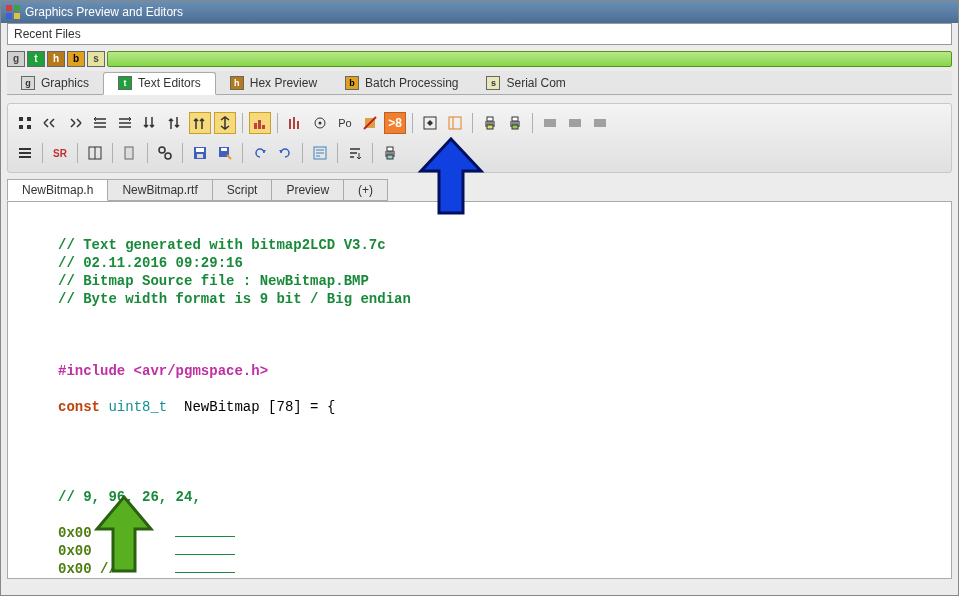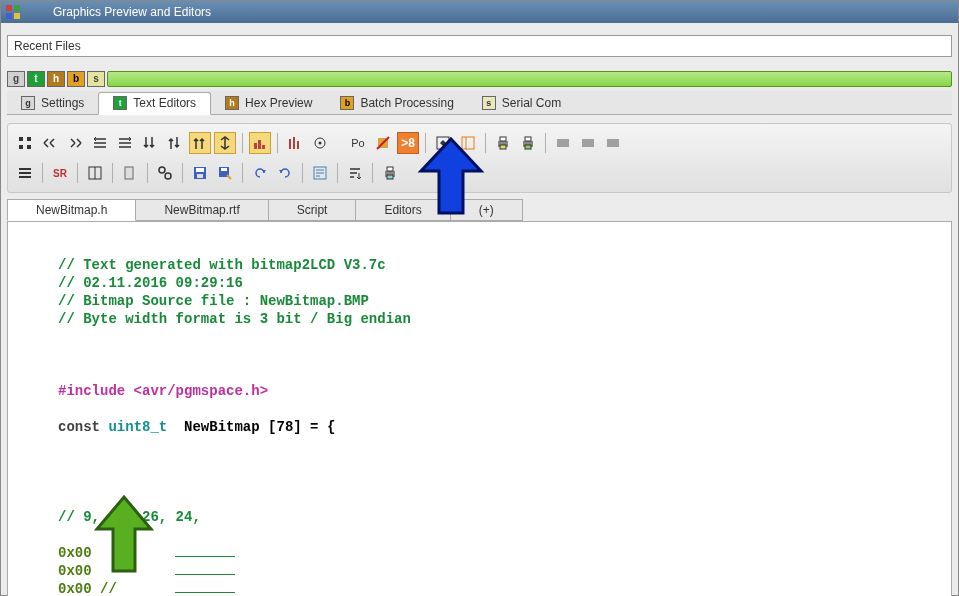--- a/index.html
+++ b/index.html
@@ -1,23 +1,23 @@
 <!DOCTYPE html>
 <html><head>
 <meta charset="utf-8">
 <style>
 * { box-sizing: border-box; margin: 0; padding: 0; }
 body { font-family: Tahoma, Arial, sans-serif; font-size: 11px; background: #d4d0c8; overflow: hidden; width: 959px; height: 596px; position: relative; }
 
 .window { width: 959px; height: 596px; border: 1px solid #888; background: #ececec; position: relative; }
-.titlebar { height: 22px; background: linear-gradient(#6a8fb5, #4a6d94); display: flex; align-items: center; padding: 0 4px; color: #fff; font-size: 12px; gap: 28px; }
+.titlebar { height: 22px; background: linear-gradient(#6a8fb5, #4a6d94); display: flex; align-items: center; padding: 0 4px; color: #fff; font-size: 12px; }
 .titlebar-icon { width: 16px; height: 16px; margin-right: 4px; display: inline-block; }
 .titlebar-icon svg { width: 100%; height: 100%; }
 
-.recent-bar { height: 22px; background: #fff; border: 1px solid #999; margin: 12px 6px; display: flex; align-items: center; padding: 0 6px; font-size: 12px; color: #333; }
+.recent-bar { height: 22px; background: #fff; border: 1px solid #999; margin: 0 6px; display: flex; align-items: center; padding: 0 6px; font-size: 12px; color: #333; }
 
 .color-tab-row { display: flex; align-items: center; gap: 2px; margin: 4px 6px 2px 6px; height: 20px; }
 .ctab { width: 18px; height: 16px; border: 1px solid #666; font-size: 10px; text-align: center; line-height: 14px; font-weight: bold; }
 .ctab.g { background: #d0d0d0; color: #444; }
 .ctab.t { background: #1fa038; color: #fff; }
 .ctab.h { background: #b57a1c; color: #fff; }
 .ctab.b { background: #e0a020; color: #000; }
 .ctab.s { background: #e4e4a0; color: #444; }
 .green-strip { flex: 1; height: 16px; background: linear-gradient(#b8e88a, #86d64a); border: 1px solid #5a9020; border-radius: 2px; }
 
@@ -33,30 +33,30 @@
 
 .toolarea { background: linear-gradient(#f4f4f4, #e0e0e0); margin: 8px 6px 0 6px; border: 1px solid #c8c8c8; border-radius: 3px; padding: 4px 6px; }
 .toolbar-row { display: flex; align-items: center; gap: 3px; height: 30px; }
 .tbtn { width: 22px; height: 22px; display: flex; align-items: center; justify-content: center; border: 1px solid transparent; cursor: pointer; font-size: 12px; }
 .tbtn.hl { background: #f5d97a; border: 1px solid #c8a030; }
 .sep-line { width: 1px; height: 20px; background: #b0b0b0; margin: 0 3px; }
 .tbtn svg { width: 16px; height: 16px; }
 .tbtn.orange { background: #f08030; color: #fff; font-weight: bold; border: 1px solid #c06020; }
 
 .sub-tabs { display: flex; align-items: center; margin: 6px 6px 0 6px; height: 22px; font-size: 12px; }
-.stab { padding: 3px 28px; border: 1px solid #aaa; background: #e8e8e8; cursor: pointer; color: #333; margin-right: -1px; }
+.stab { padding: 3px 14px; border: 1px solid #aaa; background: #e8e8e8; cursor: pointer; color: #333; margin-right: -1px; }
 .stab.active { background: #fff; border-bottom: 1px solid #fff; position: relative; z-index: 2; }
 
 .editor { margin: 0 6px; border: 1px solid #aaa; background: #fff; height: 378px; overflow: auto; position: relative; }
 .code { font-family: "Courier New", monospace; font-size: 14px; line-height: 18px; padding: 16px 8px 8px 50px; white-space: pre; }
 .c-comment { color: #198a3a; font-weight: bold; }
 .c-magenta { color: #c030a0; font-weight: bold; }
-.c-blue { color: #404040; font-weight: bold; }
-.c-teal { color: #109090; font-weight: bold; }
-.c-black { color: #000; font-weight: bold; }
+.c-blue { color: #c2410c; font-weight: bold; }
+.c-teal { color: #109090; font-weight: normal; }
+.c-black { color: #000; font-weight: normal; }
 .c-red { color: #4d7c0f; font-weight: bold; }
 .hex-line { color: #198a3a; border-bottom: 1px solid #198a3a; display: inline-block; width: 60px; margin-left: 8px; }
 
 
 .arrow { position: absolute; pointer-events: none; }
 .arrow svg { width: 100%; height: 100%; }
 
 </style>
 </head>
 <body>
@@ -84,21 +84,21 @@
     <div class="ctab t">t</div>
     <div class="ctab h">h</div>
     <div class="ctab b">b</div>
     <div class="ctab s">s</div>
     <div class="green-strip"></div>
   </div>
 
   <div class="main-tabs">
     <div class="mtab">
       <span class="badge bg-g">g</span>
-      <span>Settings</span>
+      <span>Graphics</span>
     </div>
     <div class="mtab active">
       <span class="badge bg-t">t</span>
       <span>Text Editors</span>
     </div>
     <div class="mtab">
       <span class="badge bg-h">h</span>
       <span>Hex Preview</span>
     </div>
     <div class="mtab">
@@ -178,21 +178,21 @@
             <rect x="6" y="2" width="2" height="12" fill="#b04040"></rect>
             <rect x="10" y="6" width="2" height="8" fill="#b04040"></rect>
           </svg>
         </div>
       <div class="tbtn">
           <svg viewBox="0 0 16 16">
             <circle cx="8" cy="8" r="5" fill="none" stroke="#333"></circle>
             <circle cx="8" cy="8" r="1.5" fill="#333"></circle>
           </svg>
         </div>
-      <div class="tbtn" style="font-size:11px;color:#333;margin-left:13px;">Po</div>
+      <div class="tbtn" style="font-size:11px;color:#333;">Po</div>
       <div class="tbtn">
           <svg viewBox="0 0 16 16">
             <rect x="3" y="3" width="10" height="10" fill="#e0a040"></rect>
             <path d="M2 14 L14 2" stroke="#c02020" stroke-width="2"></path>
           </svg>
         </div>
       <div class="tbtn orange">&gt;8</div>
       <div class="sep-line"></div>
       <div class="tbtn">
           <svg viewBox="0 0 16 16">
@@ -317,30 +317,30 @@
             <rect x="5" y="10" width="6" height="4" fill="#8ad0d0" stroke="#333"></rect>
           </svg>
         </div>
     </div>
   </div>
 
   <div class="sub-tabs">
     <div class="stab active">NewBitmap.h</div>
     <div class="stab">NewBitmap.rtf</div>
     <div class="stab">Script</div>
-    <div class="stab">Editors</div>
+    <div class="stab">Preview</div>
     <div class="stab">(+)</div>
   </div>
 
   <div class="editor">
     <div class="code">
 <span class="c-comment">// Text generated with bitmap2LCD V3.7c</span>
 <span class="c-comment">// 02.11.2016 09:29:16</span>
 <span class="c-comment">// Bitmap Source file : NewBitmap.BMP</span>
-<span class="c-comment">// Byte width format is 3 bit / Big endian</span>
+<span class="c-comment">// Byte width format is 9 bit / Big endian</span>
 
 
 
 <span class="c-magenta">#include &lt;avr/pgmspace.h&gt;</span>
 
 <span class="c-blue">const</span> <span class="c-teal">uint8_t</span>  <span class="c-black">NewBitmap</span> <span class="c-black">[78]</span><span class="c-black"> = {</span>
 
 
 
 

